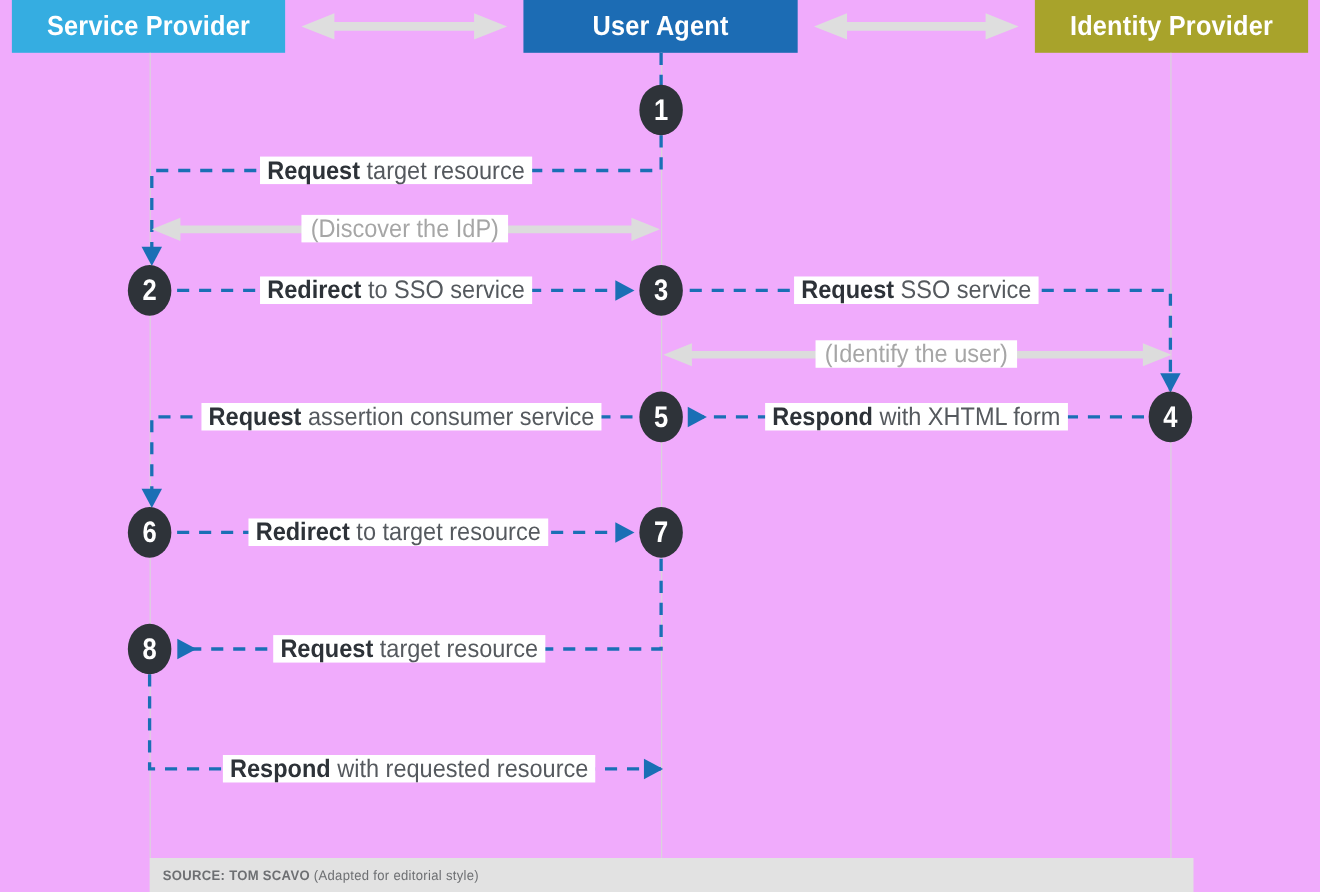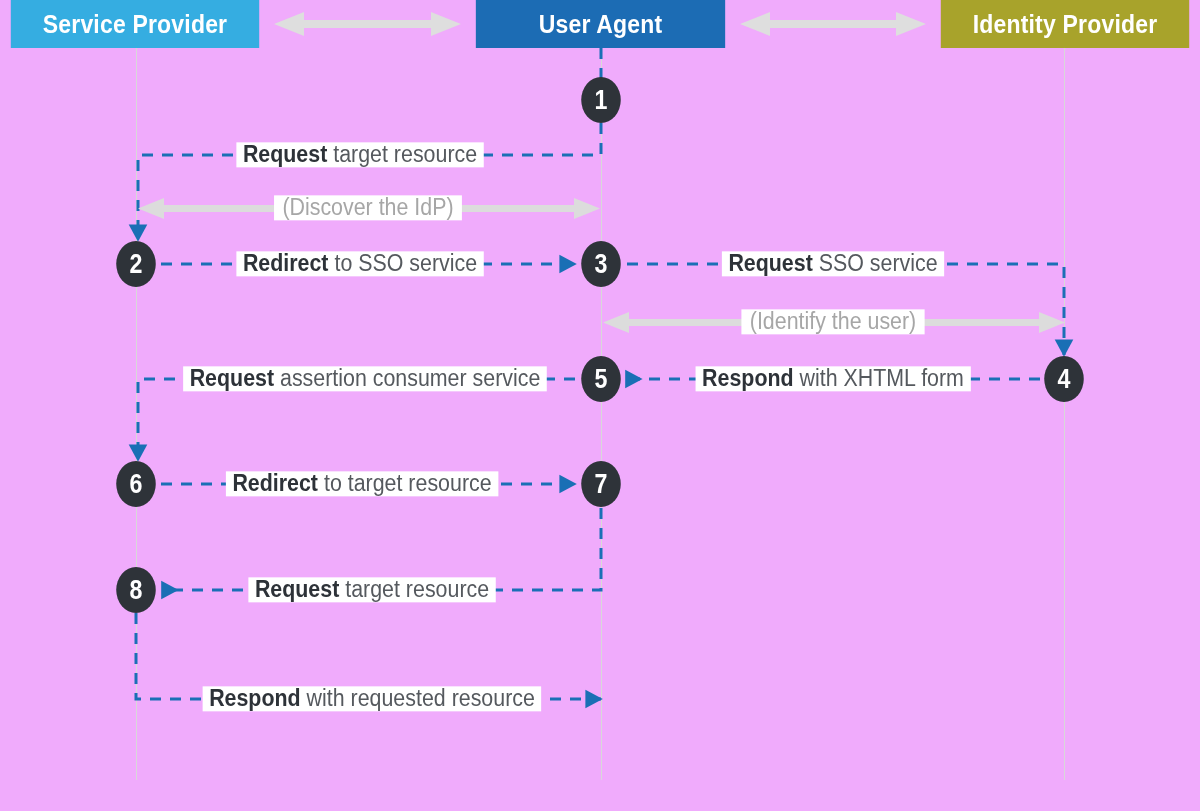--- a/index.html
+++ b/index.html
@@ -237,14 +237,19 @@
 
   <div class="step-circle" style="left:601px;top:100px;">1</div>
   <div class="step-circle" style="left:136px;top:264px;">2</div>
   <div class="step-circle" style="left:601px;top:264px;">3</div>
   <div class="step-circle" style="left:1064px;top:379px;">4</div>
   <div class="step-circle" style="left:601px;top:379px;">5</div>
   <div class="step-circle" style="left:136px;top:484px;">6</div>
   <div class="step-circle" style="left:601px;top:484px;">7</div>
   <div class="step-circle" style="left:136px;top:590px;">8</div>
 
+  <div id="source-band">
+    <div id="source-text">
+      <span class="src-key">SOURCE: TOM SCAVO</span><span> (Adapted for editorial style)</span>
+    </div>
+  </div>
 
 </div>
 
 </body></html>

